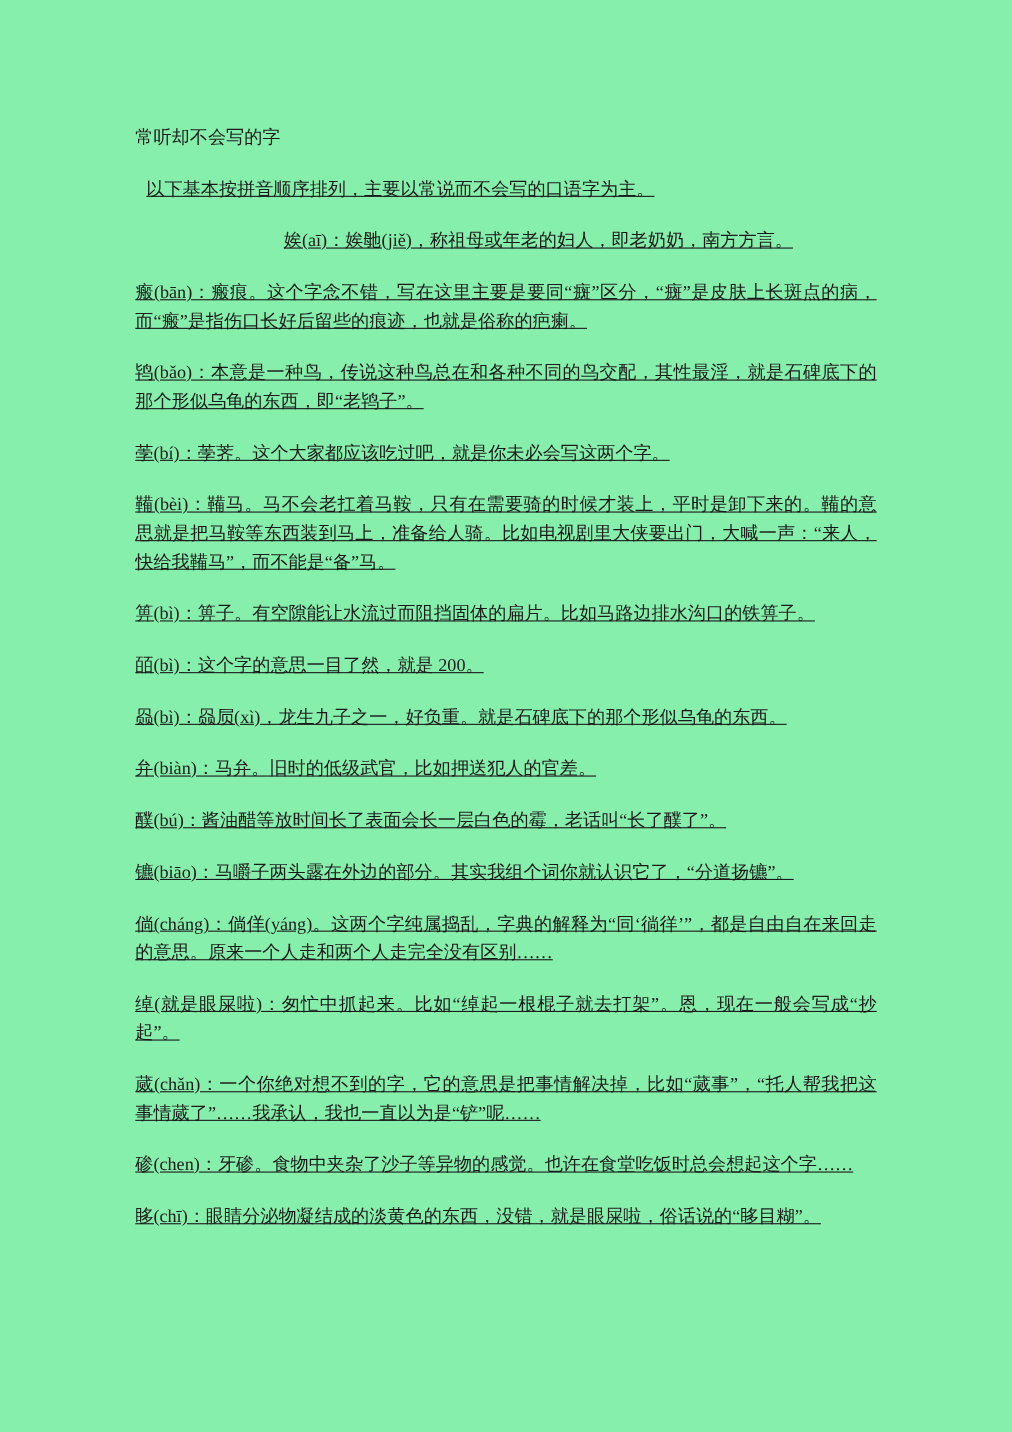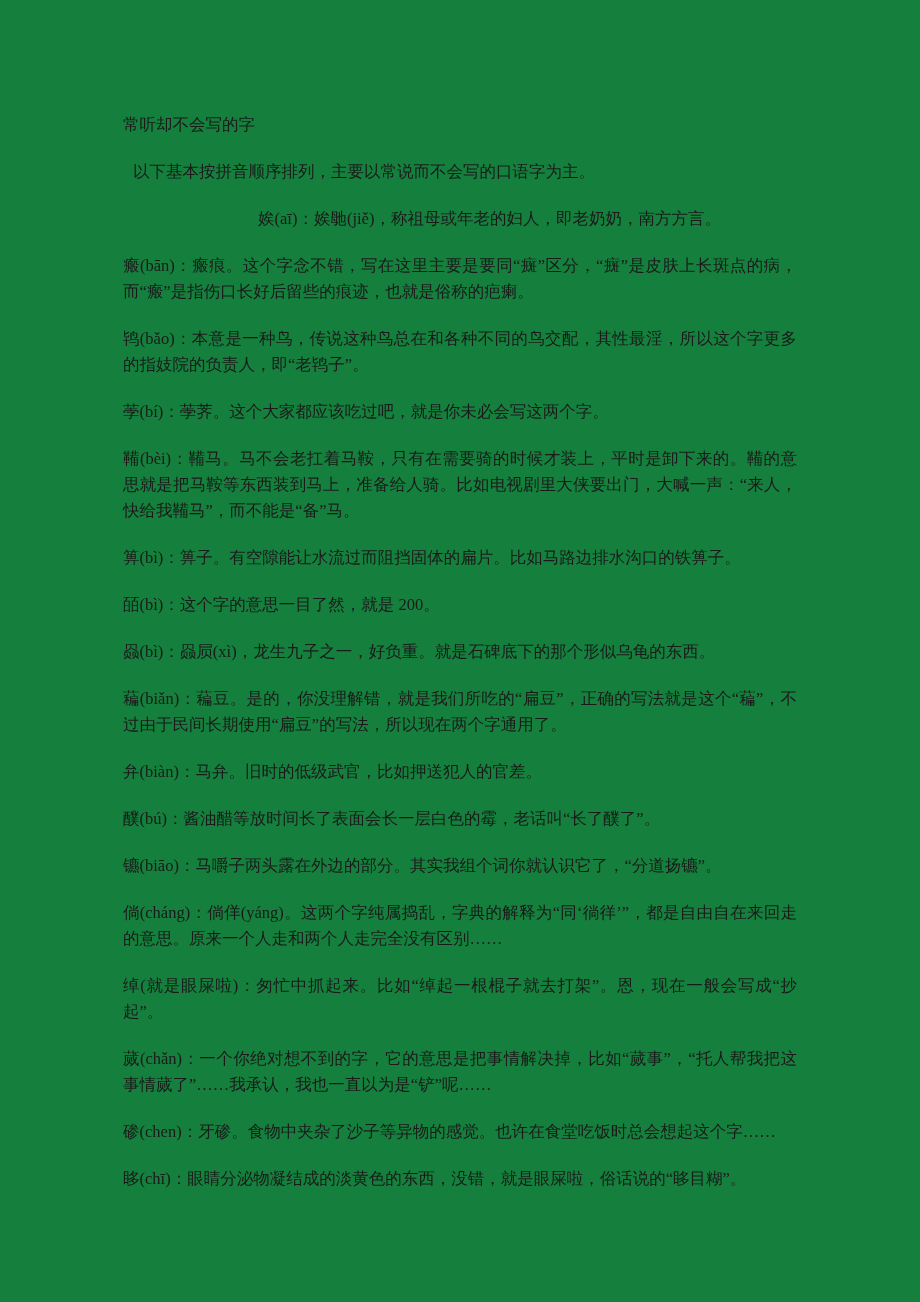--- a/index.html
+++ b/index.html
@@ -4,39 +4,40 @@
 <style>
   html, body {
     margin: 0;
     padding: 0;
     background: #ffffff;
   }
   .page {
     position: relative;
     width: 920px;
     height: 1302px;
-    background: #15803d;
+    background: #86efac;
     box-sizing: border-box;
     padding: 112px 123px 0 123px;
     font-family: "Liberation Serif", "DejaVu Serif", serif;
     font-size: 16.5px;
     line-height: 26px;
     color: #1a1a1a;
     overflow: hidden;
   }
   .doc-title {
     font-size: 16.5px;
     font-weight: normal;
     margin: 0 0 21px 0;
     line-height: 26px;
   }
   .para {
     margin: 0 0 21px 0;
     text-align: justify;
     word-break: break-all;
+    text-decoration: underline;
   }
   .para.intro {
     text-indent: 10px;
     text-align: left;
   }
   .para.first-entry {
     padding-left: 135px;
     text-align: left;
   }
   .para:last-child {
@@ -46,27 +47,26 @@
 </head>
 <body>
 
 <div class="page">
   <h1 class="doc-title">常听却不会写的字</h1>
 
   <p class="para intro">以下基本按拼音顺序排列，主要以常说而不会写的口语字为主。</p>
 
   <p class="para first-entry">娭(aī)：娭毑(jiě)，称祖母或年老的妇人，即老奶奶，南方方言。</p>
   <p class="para">瘢(bān)：瘢痕。这个字念不错，写在这里主要是要同“癍”区分，“癍”是皮肤上长斑点的病，而“瘢”是指伤口长好后留些的痕迹，也就是俗称的疤瘌。</p>
-  <p class="para">鸨(bǎo)：本意是一种鸟，传说这种鸟总在和各种不同的鸟交配，其性最淫，所以这个字更多的指妓院的负责人，即“老鸨子”。</p>
+  <p class="para">鸨(bǎo)：本意是一种鸟，传说这种鸟总在和各种不同的鸟交配，其性最淫，就是石碑底下的那个形似乌龟的东西，即“老鸨子”。</p>
   <p class="para">荸(bí)：荸荠。这个大家都应该吃过吧，就是你未必会写这两个字。</p>
   <p class="para">鞴(bèi)：鞴马。马不会老扛着马鞍，只有在需要骑的时候才装上，平时是卸下来的。鞴的意思就是把马鞍等东西装到马上，准备给人骑。比如电视剧里大侠要出门，大喊一声：“来人，快给我鞴马”，而不能是“备”马。</p>
   <p class="para">箅(bì)：箅子。有空隙能让水流过而阻挡固体的扁片。比如马路边排水沟口的铁箅子。</p>
   <p class="para">皕(bì)：这个字的意思一目了然，就是 200。</p>
   <p class="para">赑(bì)：赑屃(xì)，龙生九子之一，好负重。就是石碑底下的那个形似乌龟的东西。</p>
-  <p class="para">藊(biǎn)：藊豆。是的，你没理解错，就是我们所吃的“扁豆”，正确的写法就是这个“藊”，不过由于民间长期使用“扁豆”的写法，所以现在两个字通用了。</p>
   <p class="para">弁(biàn)：马弁。旧时的低级武官，比如押送犯人的官差。</p>
   <p class="para">醭(bú)：酱油醋等放时间长了表面会长一层白色的霉，老话叫“长了醭了”。</p>
   <p class="para">镳(biāo)：马嚼子两头露在外边的部分。其实我组个词你就认识它了，“分道扬镳”。</p>
   <p class="para">倘(cháng)：倘佯(yáng)。这两个字纯属捣乱，字典的解释为“同‘徜徉’”，都是自由自在来回走的意思。原来一个人走和两个人走完全没有区别……</p>
   <p class="para">绰(就是眼屎啦)：匆忙中抓起来。比如“绰起一根棍子就去打架”。恩，现在一般会写成“抄起”。</p>
   <p class="para">蒇(chǎn)：一个你绝对想不到的字，它的意思是把事情解决掉，比如“蒇事”，“托人帮我把这事情蒇了”……我承认，我也一直以为是“铲”呢……</p>
   <p class="para">碜(chen)：牙碜。食物中夹杂了沙子等异物的感觉。也许在食堂吃饭时总会想起这个字……</p>
   <p class="para">眵(chī)：眼睛分泌物凝结成的淡黄色的东西，没错，就是眼屎啦，俗话说的“眵目糊”。</p>
 </div>
 

